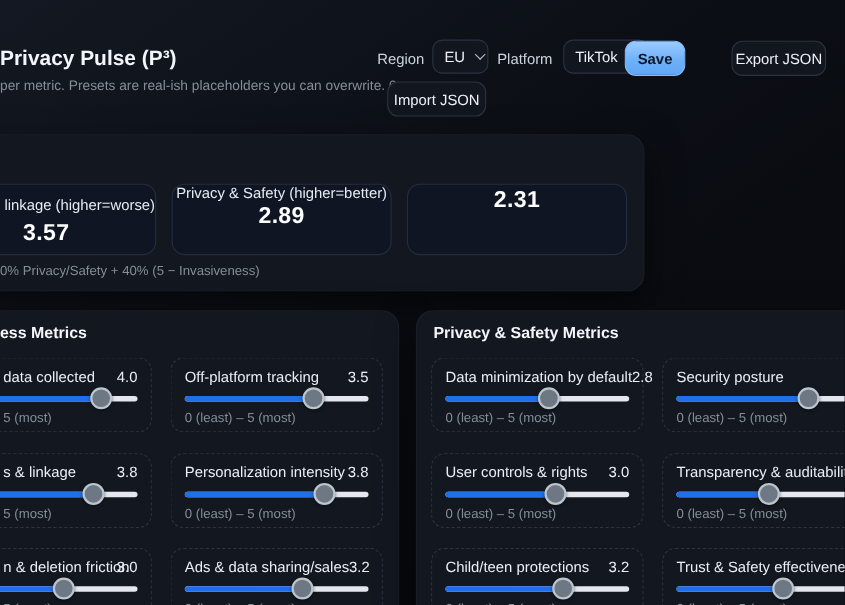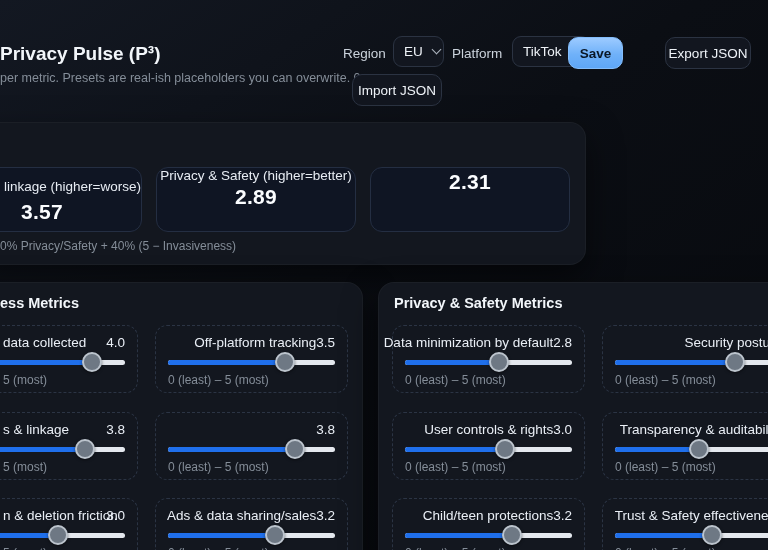--- a/index.html
+++ b/index.html
@@ -41,21 +41,21 @@
     border:1px solid #242e42;border-radius:12px;text-align:center;}
   .sc-label{font-size:13.5px;color:#e7ecf3;white-space:nowrap;}
   .sc-value{margin-top:2px;font-size:21px;font-weight:800;color:#fbfdff;letter-spacing:.3px;}
   .score-card.cut .sc-label{position:absolute;left:61px;top:11px;margin:0;text-align:left;}
   .score-card.cut .sc-value{margin-top:32px;}
   .formula{position:absolute;left:60px;top:239px;font-size:12px;color:#848d98;white-space:nowrap;}
 
   
   .mcard{position:absolute;width:193px;height:68px;border:1px dashed #2b3444;border-radius:12px;
     padding:9px 12px 0 12px;}
-  .mrow{display:flex;justify-content:flex-end;align-items:baseline;font-size:13.5px;color:#eaeff6;}
+  .mrow{display:flex;justify-content:space-between;align-items:baseline;font-size:13.5px;color:#eaeff6;}
   .mlabel{white-space:nowrap;}
   .mval{white-space:nowrap;}
   .slider{position:relative;height:20px;margin-top:2px;}
   .track{position:absolute;top:8px;left:0;right:0;height:5px;background:#e4e8ee;border-radius:3px;}
   .fill{position:absolute;top:8px;left:0;height:5px;background:#1f6feb;border-radius:3px 0 0 3px;}
   .thumb{position:absolute;top:0;width:20px;height:20px;margin-left:-10px;border-radius:50%;
     background:#6e7884;border:2px solid #bcc4cd;box-shadow:0 1px 3px rgba(0,0,0,.5);}
   .mrange{font-size:12px;color:#848d98;margin-top:1px;white-space:nowrap;}
   .mcard.cut .mlabel{position:absolute;left:57px;top:9px;}
   .mcard.cut .mrow{justify-content:flex-end;}
@@ -138,20 +138,21 @@
         </div>
         <div class="slider">
           <div class="track"></div>
           <div class="fill" style="width: 76%;"></div>
           <div class="thumb" style="left: 76%;"></div>
         </div>
         <div class="mrange">5 (most)</div>
       </div>
     <div class="mcard" style="left:215px;top:412px">
         <div class="mrow">
+          <span class="mlabel">Personalization intensity</span>
           <span class="mval">3.8</span>
         </div>
         <div class="slider">
           <div class="track"></div>
           <div class="fill" style="width: 76%;"></div>
           <div class="thumb" style="left: 76%;"></div>
         </div>
         <div class="mrange">0 (least) – 5 (most)</div>
       </div>
     <div class="mcard cut" style="left:5px;top:498px">

